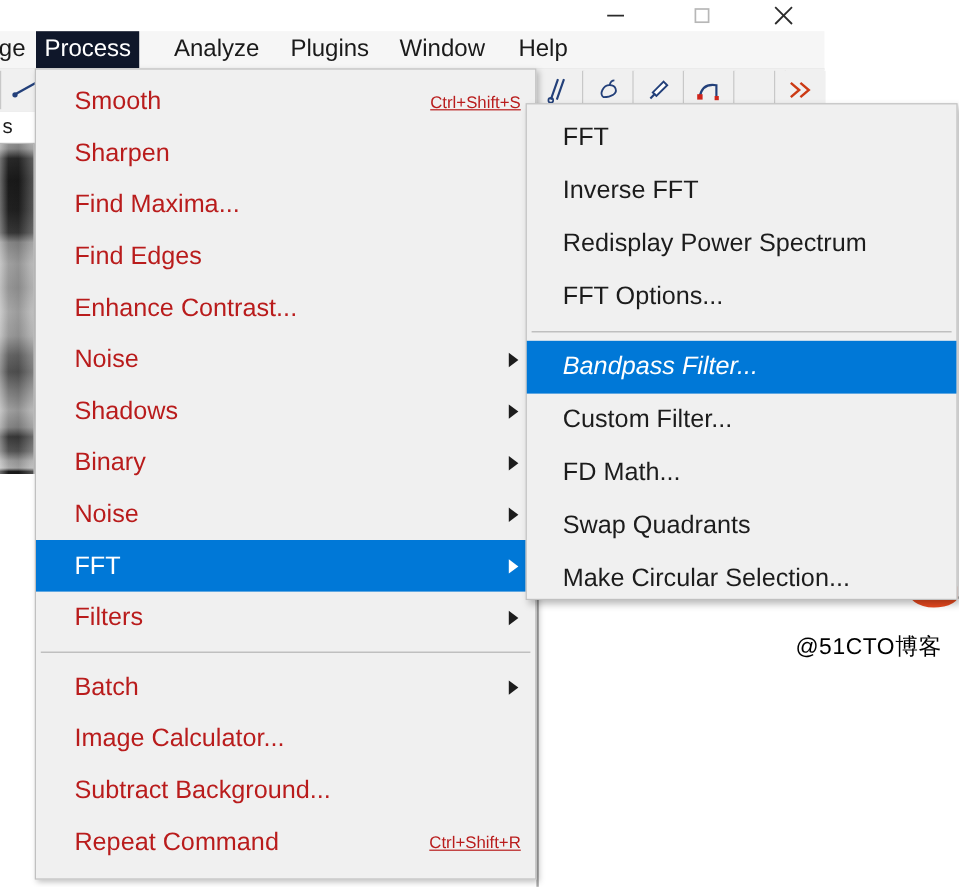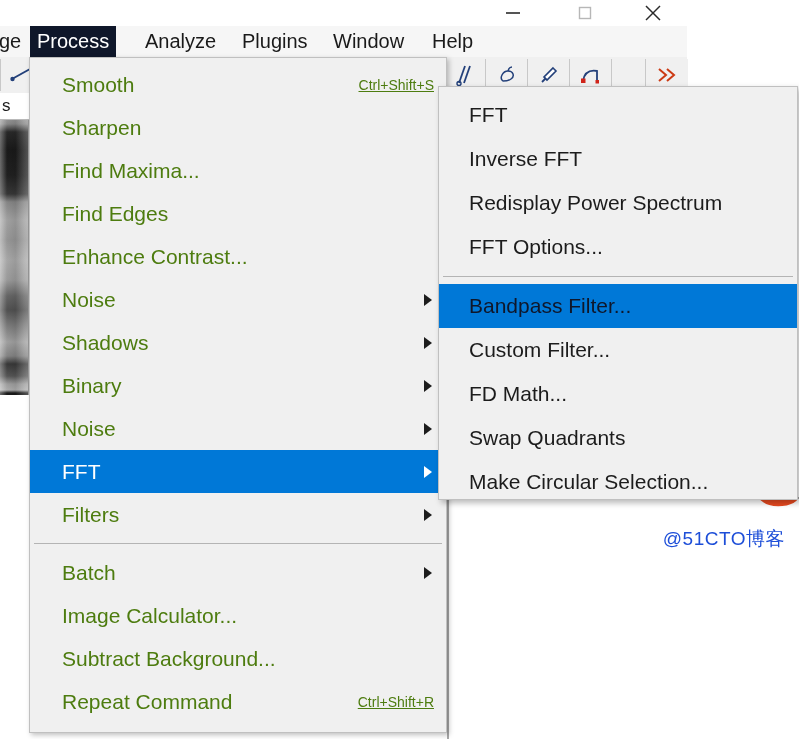--- a/index.html
+++ b/index.html
@@ -74,41 +74,41 @@
     background:#f0f0f0;border:1px solid #c0c0c0;
     box-shadow:2px 2px 5px rgba(0,0,0,.25);
   }
   #fft-submenu{
     position:absolute;left:438px;top:86px;width:358px;height:412px;
     background:#f0f0f0;border:1px solid #c0c0c0;
     box-shadow:3px 3px 6px rgba(0,0,0,.28);
   }
   .menu-item{
     position:relative;display:flex;align-items:center;
-    height:43px;padding:0 12px 0 32px;font-size:21px;color:#4d7c0f;
+    height:43px;padding:0 12px 0 32px;font-size:21px;color:#b91c1c;
     white-space:nowrap;
   }
   .menu-item.highlighted{background:#0078d7;color:#ffffff;}
   .menu-item .accel{margin-left:auto;padding-left:24px;font-size:14px;text-decoration:underline;}
   .menu-item .arrow{
     position:absolute;right:14px;top:50%;transform:translateY(-50%);
     width:0;height:0;border-left:8px solid #1c1c1c;
     border-top:6px solid transparent;border-bottom:6px solid transparent;
   }
   .menu-item.highlighted .arrow{border-left-color:#ffffff;}
   .menu-sep{height:1px;margin:7px 4px;background:#b4b4b4;}
   .sub-item{
     position:relative;display:flex;align-items:center;
     height:44px;padding:0 12px 0 30px;font-size:21px;color:#1c1c1c;white-space:nowrap;
   }
-  .sub-item.highlighted{background:#0078d7;color:#0f172a;}
+  .sub-item.highlighted{background:#0078d7;color:#ffffff;font-style:italic;}
 
   
   #watermark{
-    position:absolute;right:14px;bottom:16px;font-size:19px;color:#1d4ed8;
+    position:absolute;right:14px;bottom:16px;font-size:19px;color:#000000;
     letter-spacing:.5px;user-select:none;
   }
 </style>
 </head>
 <body>
 
 <div id="app-window">
 
   <div id="titlebar">
     <div class="wc" style="left:490px;">

